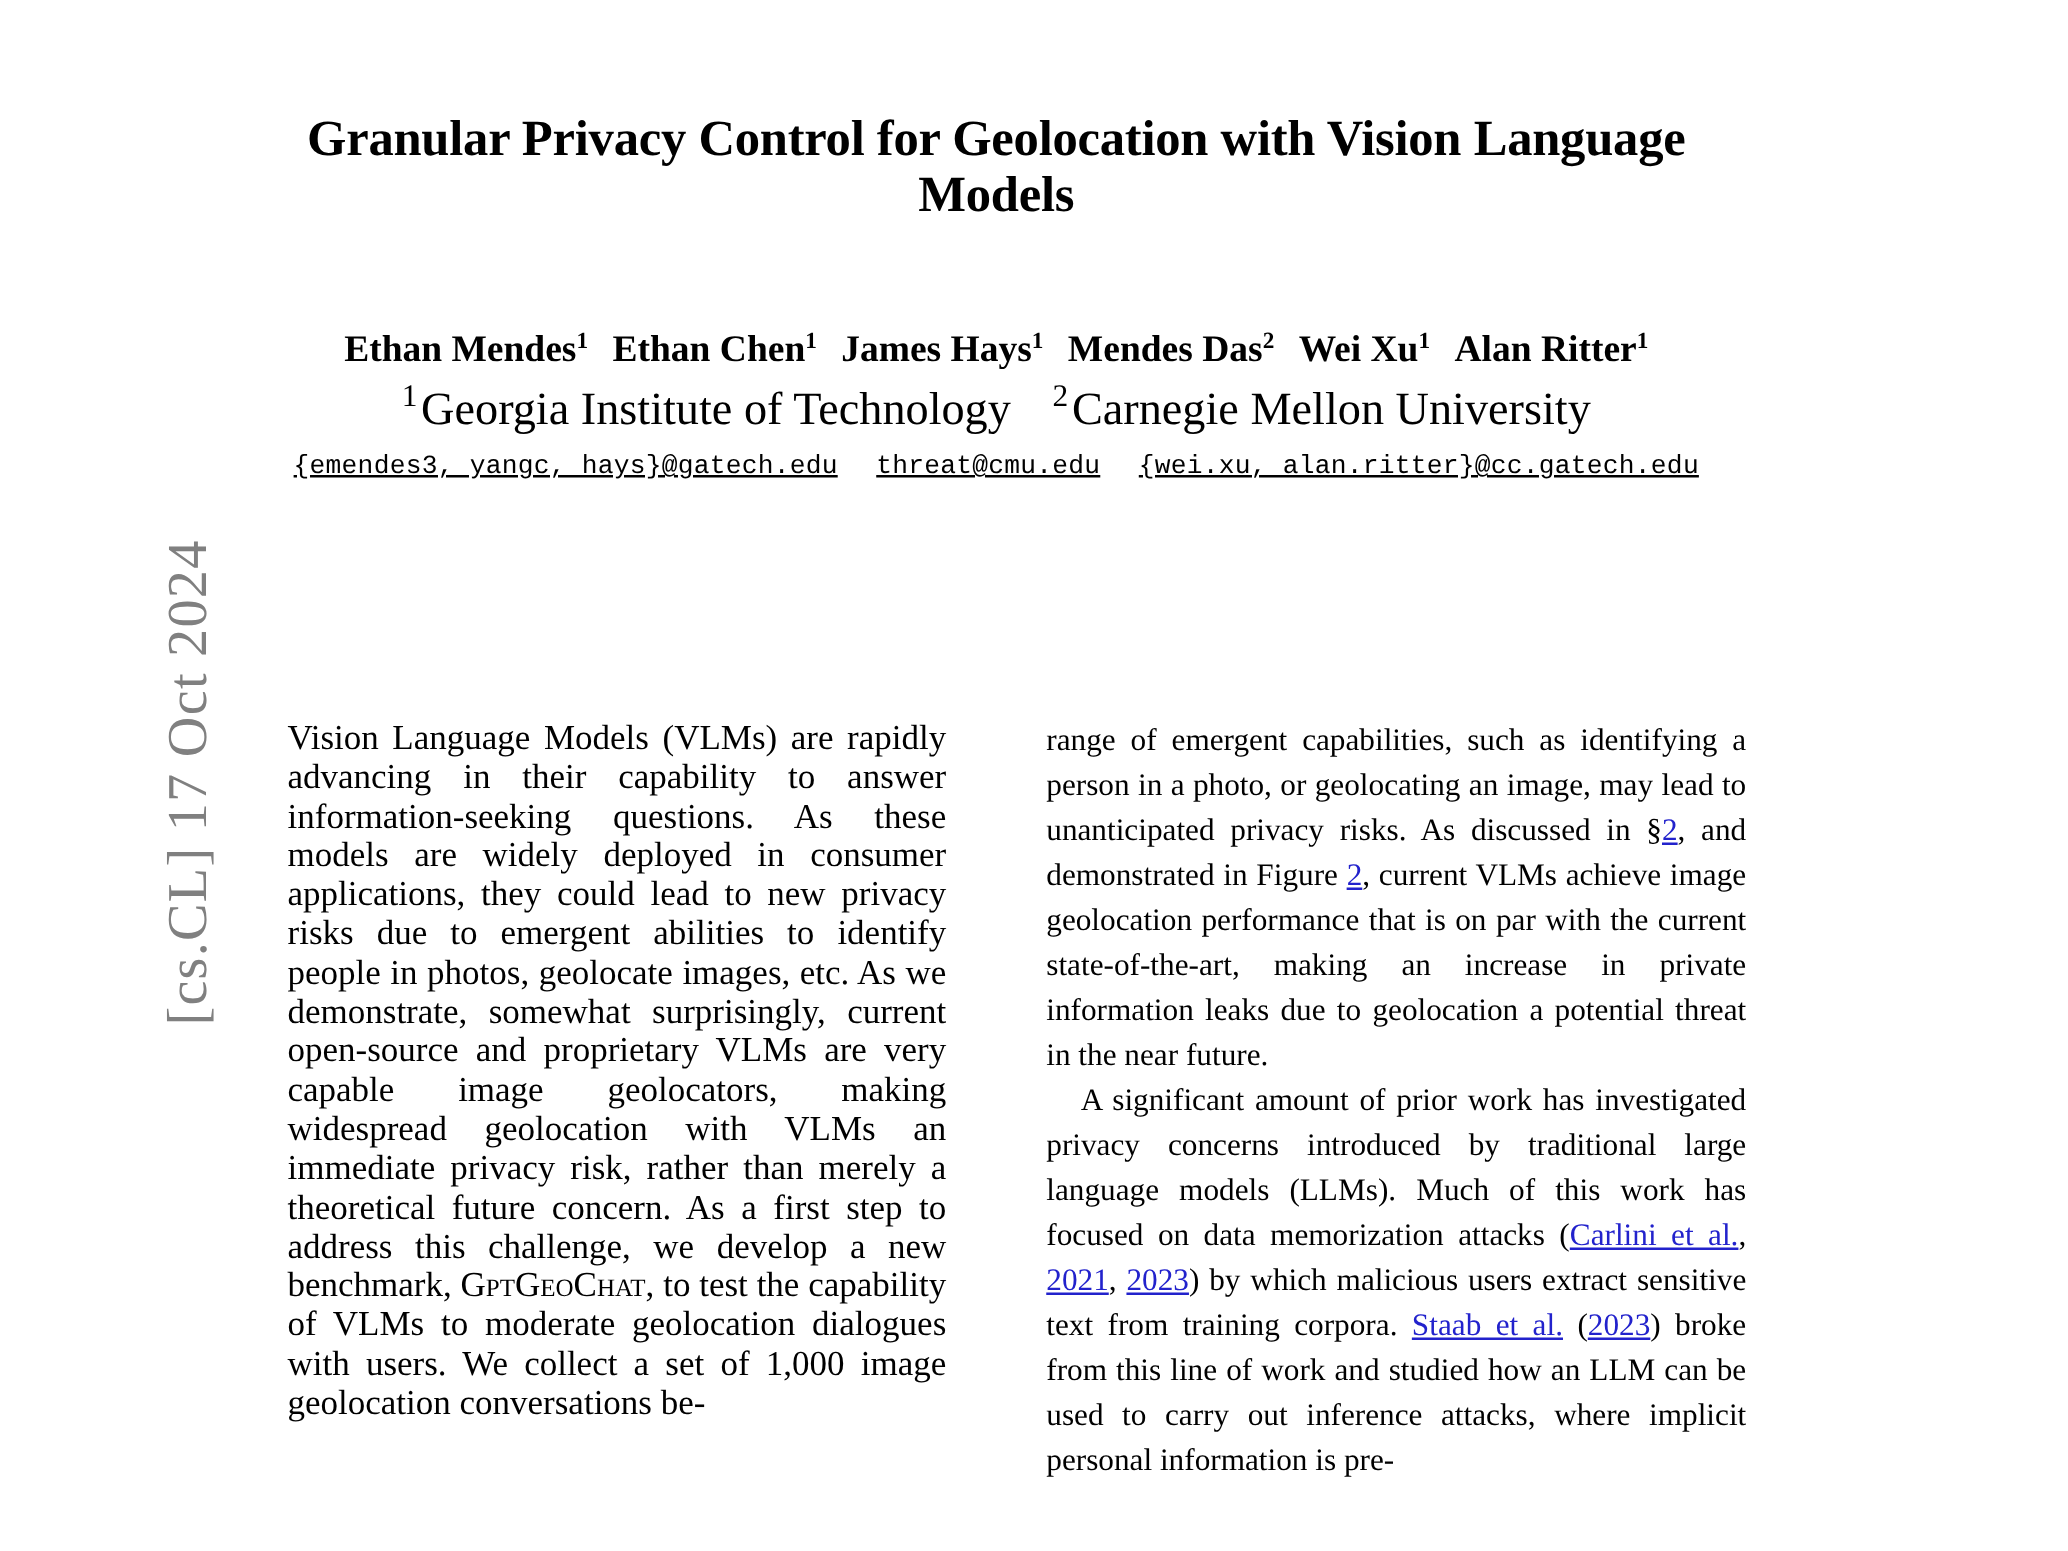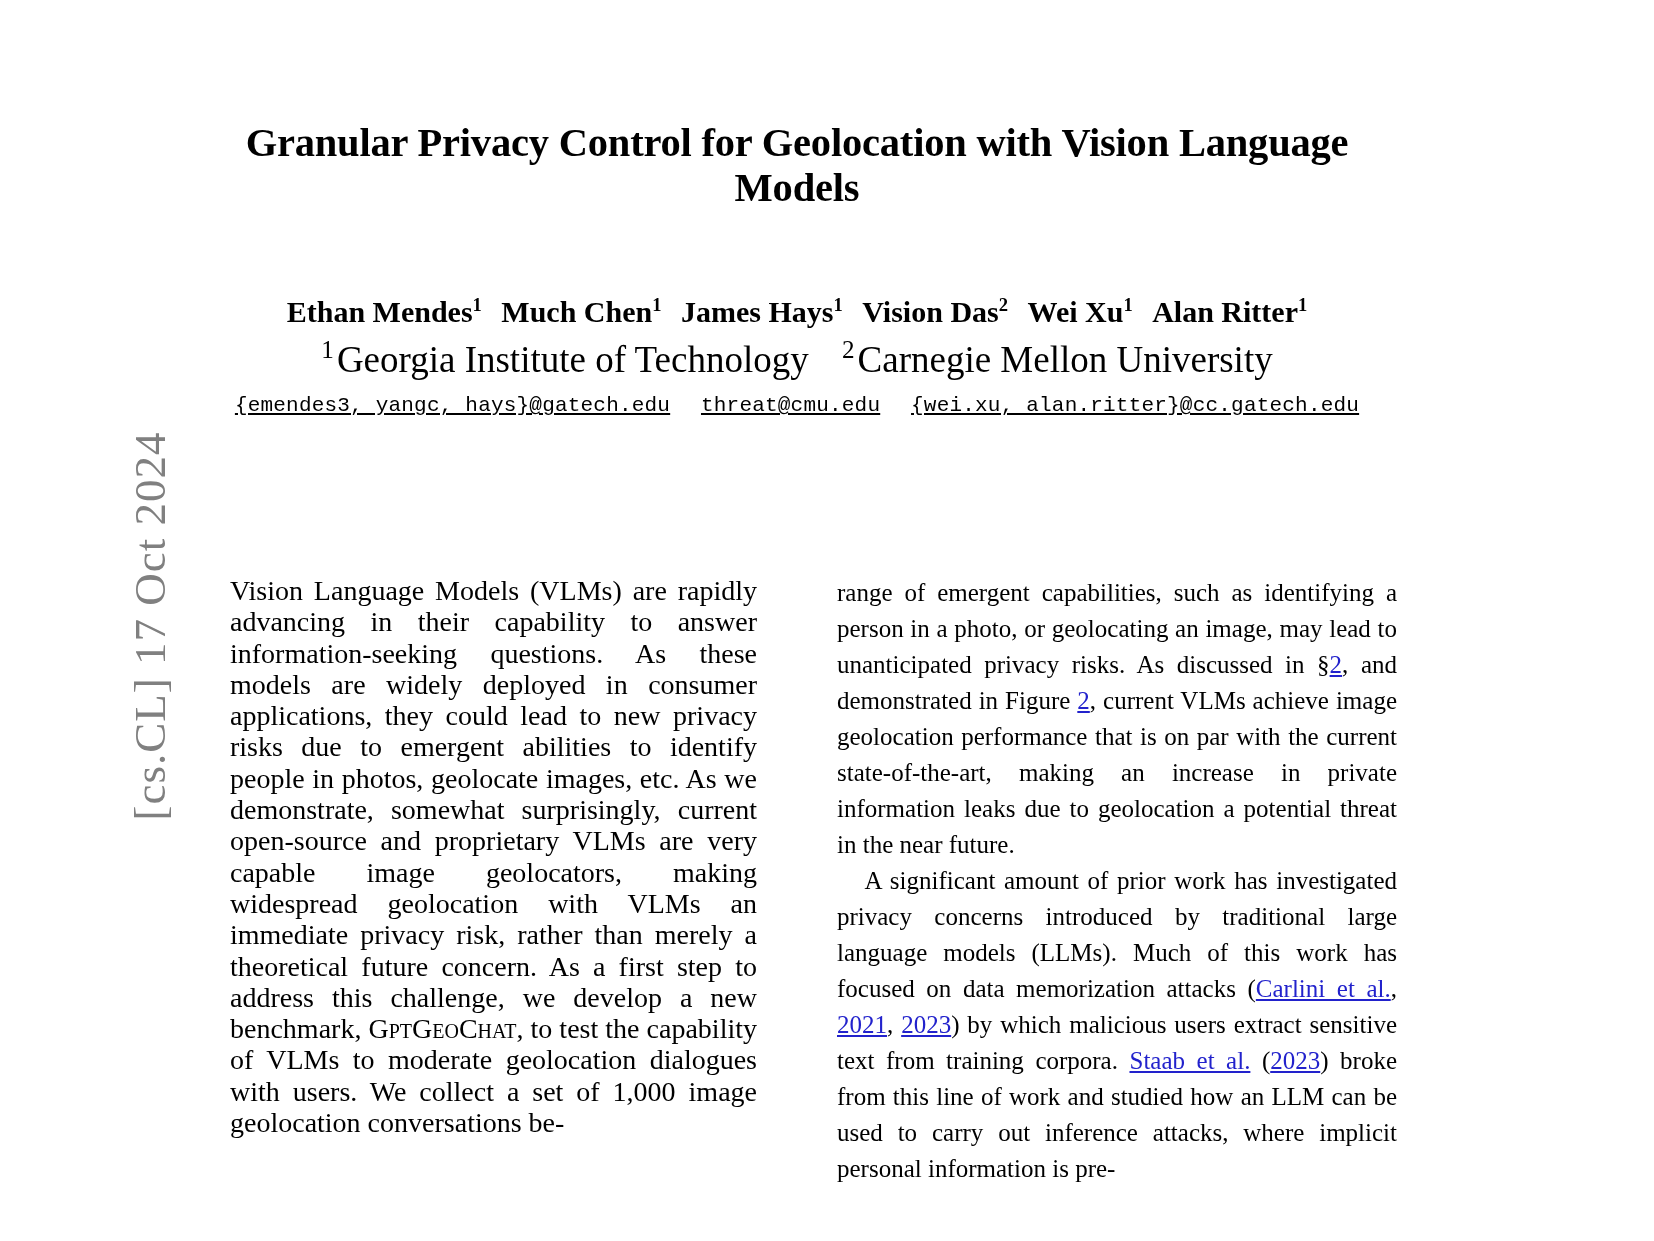--- a/index.html
+++ b/index.html
@@ -44,21 +44,21 @@
 
   .content {
     position: absolute;
     left: 197px;
     top: 0;
     width: 1200px;
   }
 
   
   .title {
-    margin-top: 120px;
+    margin-top: 88px;
     text-align: center;
     font-size: 40.5px;
     font-weight: bold;
     line-height: 1.12;
     letter-spacing: -0.2px;
   }
 
   .authors {
     margin-top: 83px;
     text-align: center;
@@ -163,23 +163,23 @@
 <div class="page">
 
   <div class="arxiv-stamp">[cs.CL]  17 Oct 2024</div>
 
   <div class="content">
 
     <h1 class="title">Granular Privacy Control for Geolocation with Vision Language Models</h1>
 
     <div class="authors">
       <span class="author"><span>Ethan Mendes</span><sup>1</sup></span>
-      <span class="author"><span>Much Chen</span><sup>1</sup></span>
+      <span class="author"><span>Ethan Chen</span><sup>1</sup></span>
       <span class="author"><span>James Hays</span><sup>1</sup></span>
-      <span class="author"><span>Vision Das</span><sup>2</sup></span>
+      <span class="author"><span>Mendes Das</span><sup>2</sup></span>
       <span class="author"><span>Wei Xu</span><sup>1</sup></span>
       <span class="author"><span>Alan Ritter</span><sup>1</sup></span>
     </div>
 
     <div class="affils">
       <span class="affil"><sup>1</sup><span>Georgia Institute of Technology</span></span>
       <span class="affil"><sup>2</sup><span>Carnegie Mellon University</span></span>
     </div>
 
     <div class="emails">

